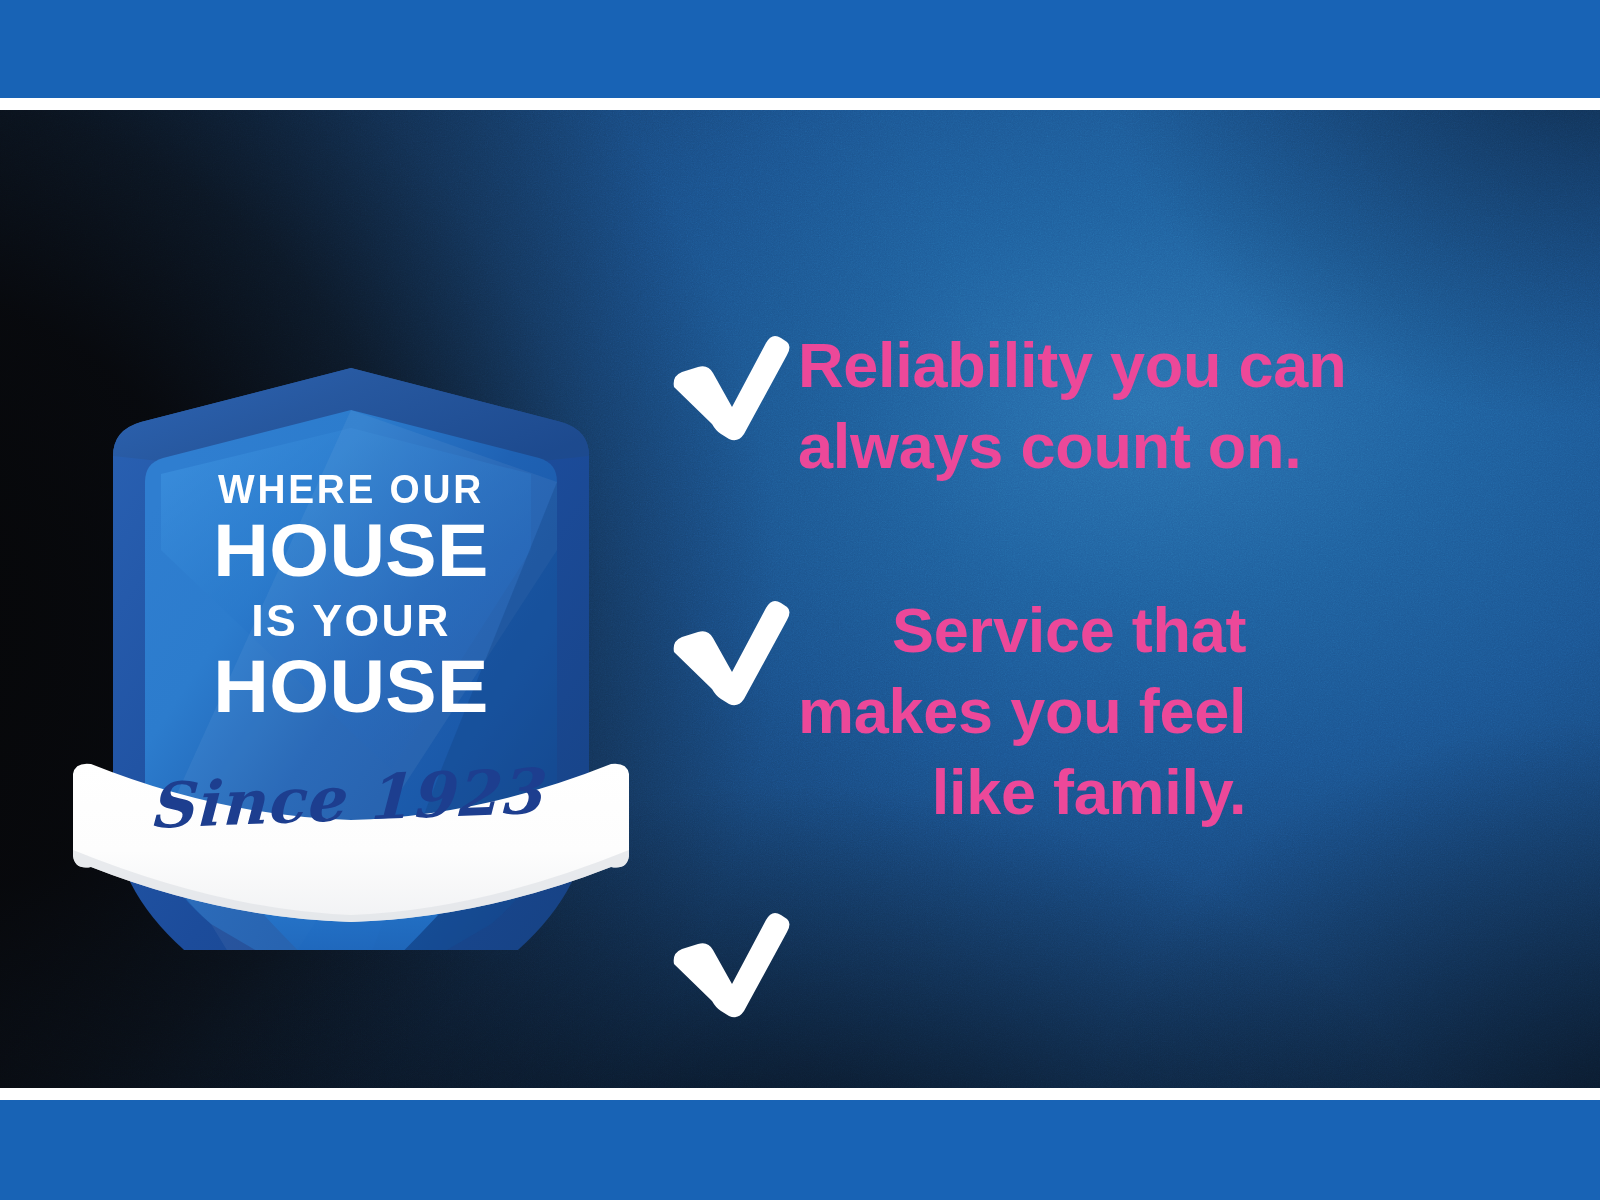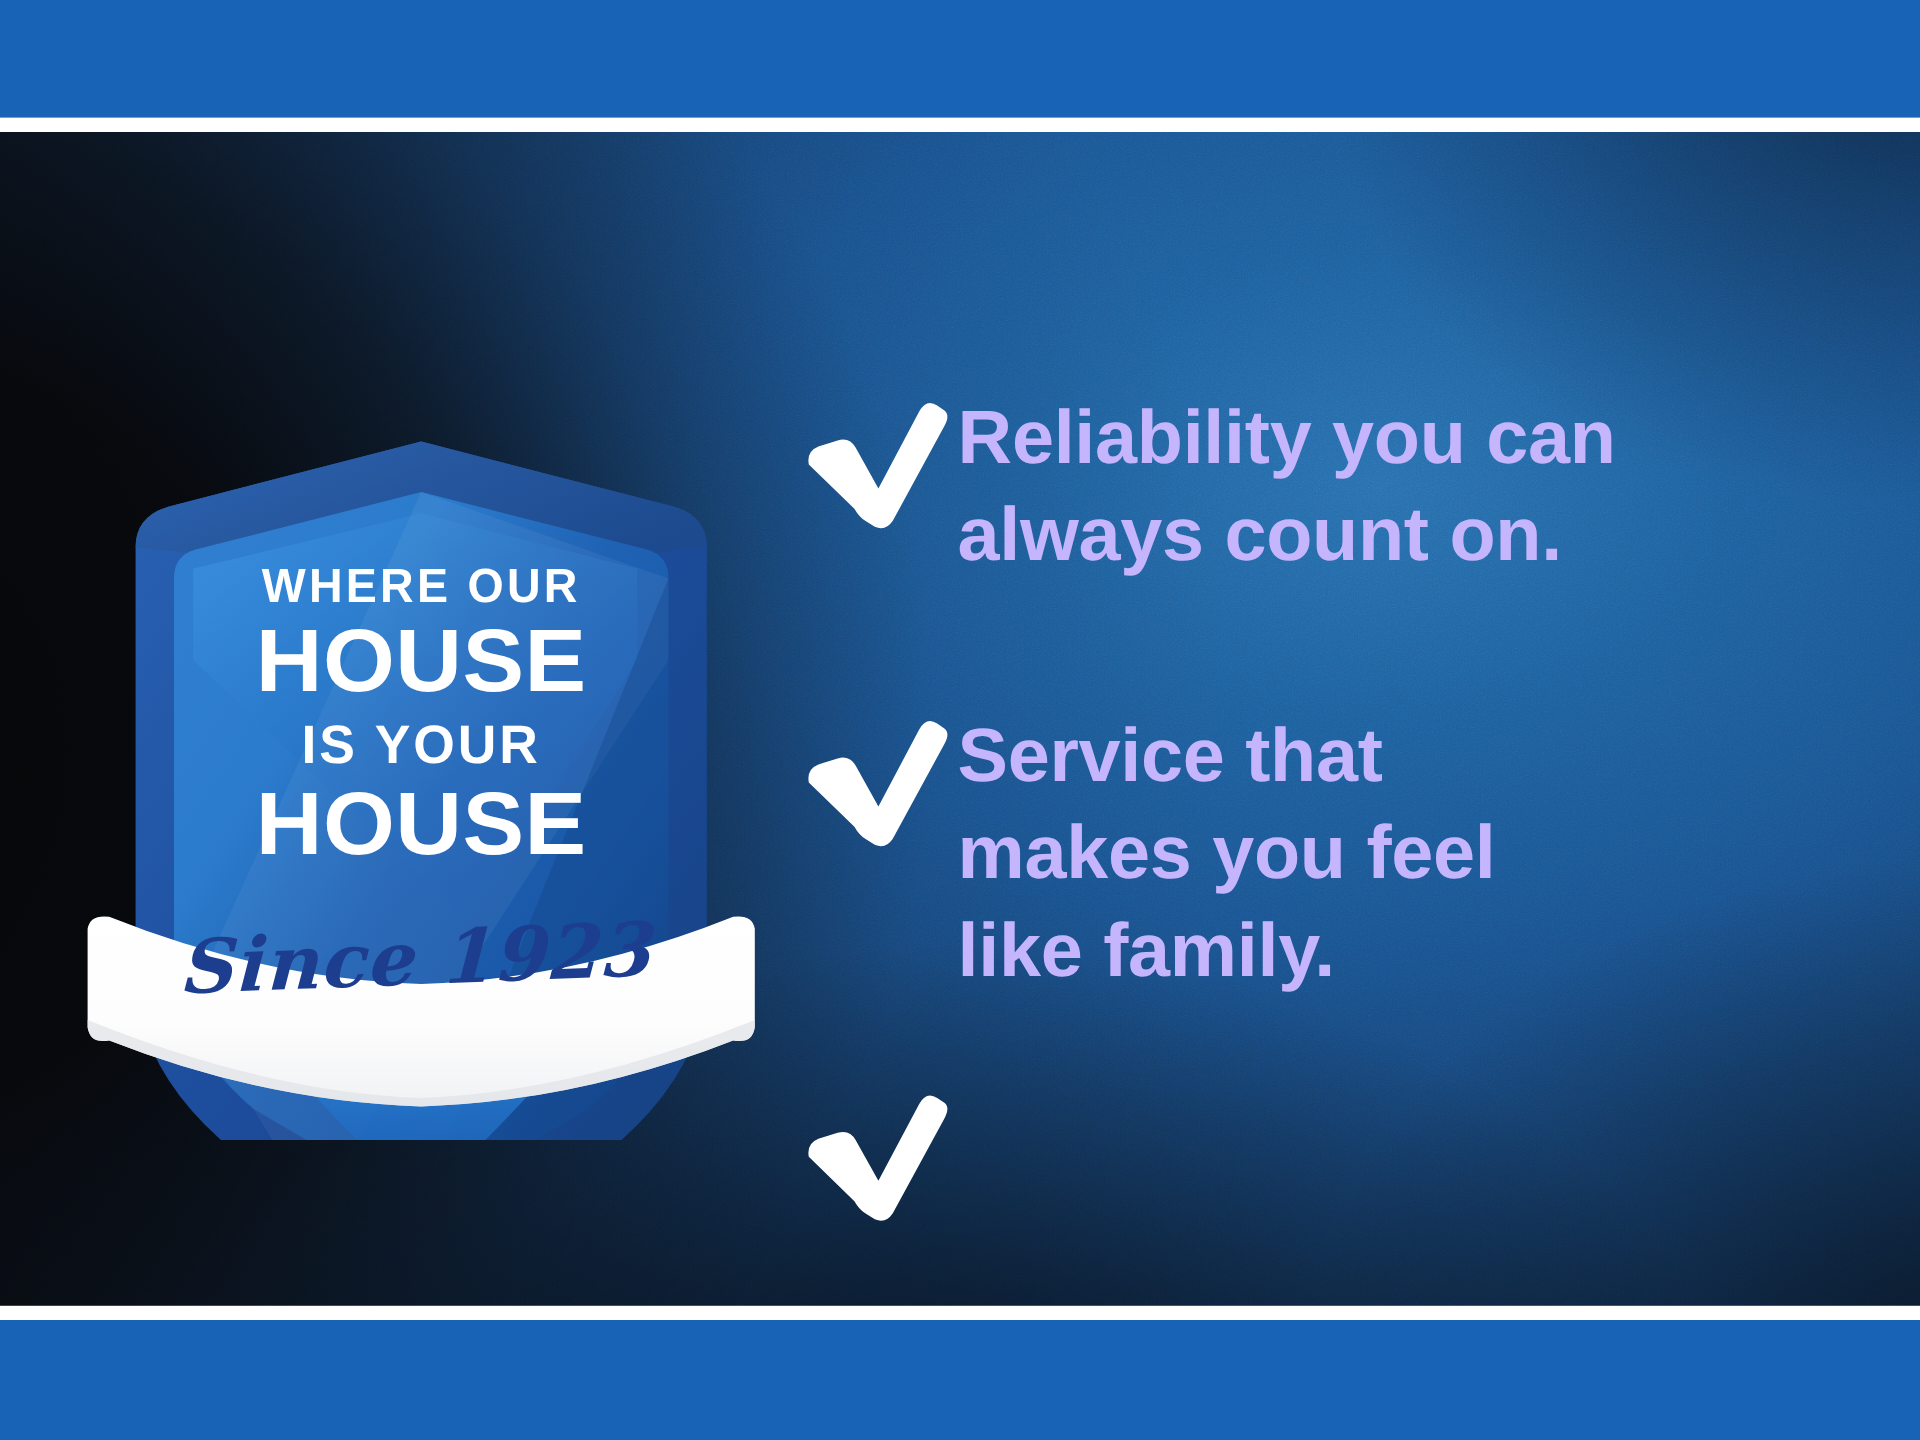--- a/index.html
+++ b/index.html
@@ -146,30 +146,30 @@
     align-items: flex-start;
   }
   .benefit-check {
     flex: 0 0 auto;
     width: 130px;
     padding-top: 4px;
   }
   .benefit-check svg { display: block; }
   .benefit-text {
     flex: 1 1 auto;
-    color: #c4b5fd;
+    color: #ec4899;
     font-family: "Liberation Sans", sans-serif;
     font-weight: 700;
     font-size: 63px;
     line-height: 81px;
     letter-spacing: -0.004em;
     white-space: pre-line;
   }
   #benefit-0 { top: 105px; }
-  #benefit-1 { top: 370px; }
+  #benefit-1 { top: 370px; text-align: right; }
   #benefit-2 { top: 682px; }
 </style>
 </head>
 <body>
 
 <div id="banner-root">
 
   <div class="brand-bar top"></div>
 
   <div id="stage">

